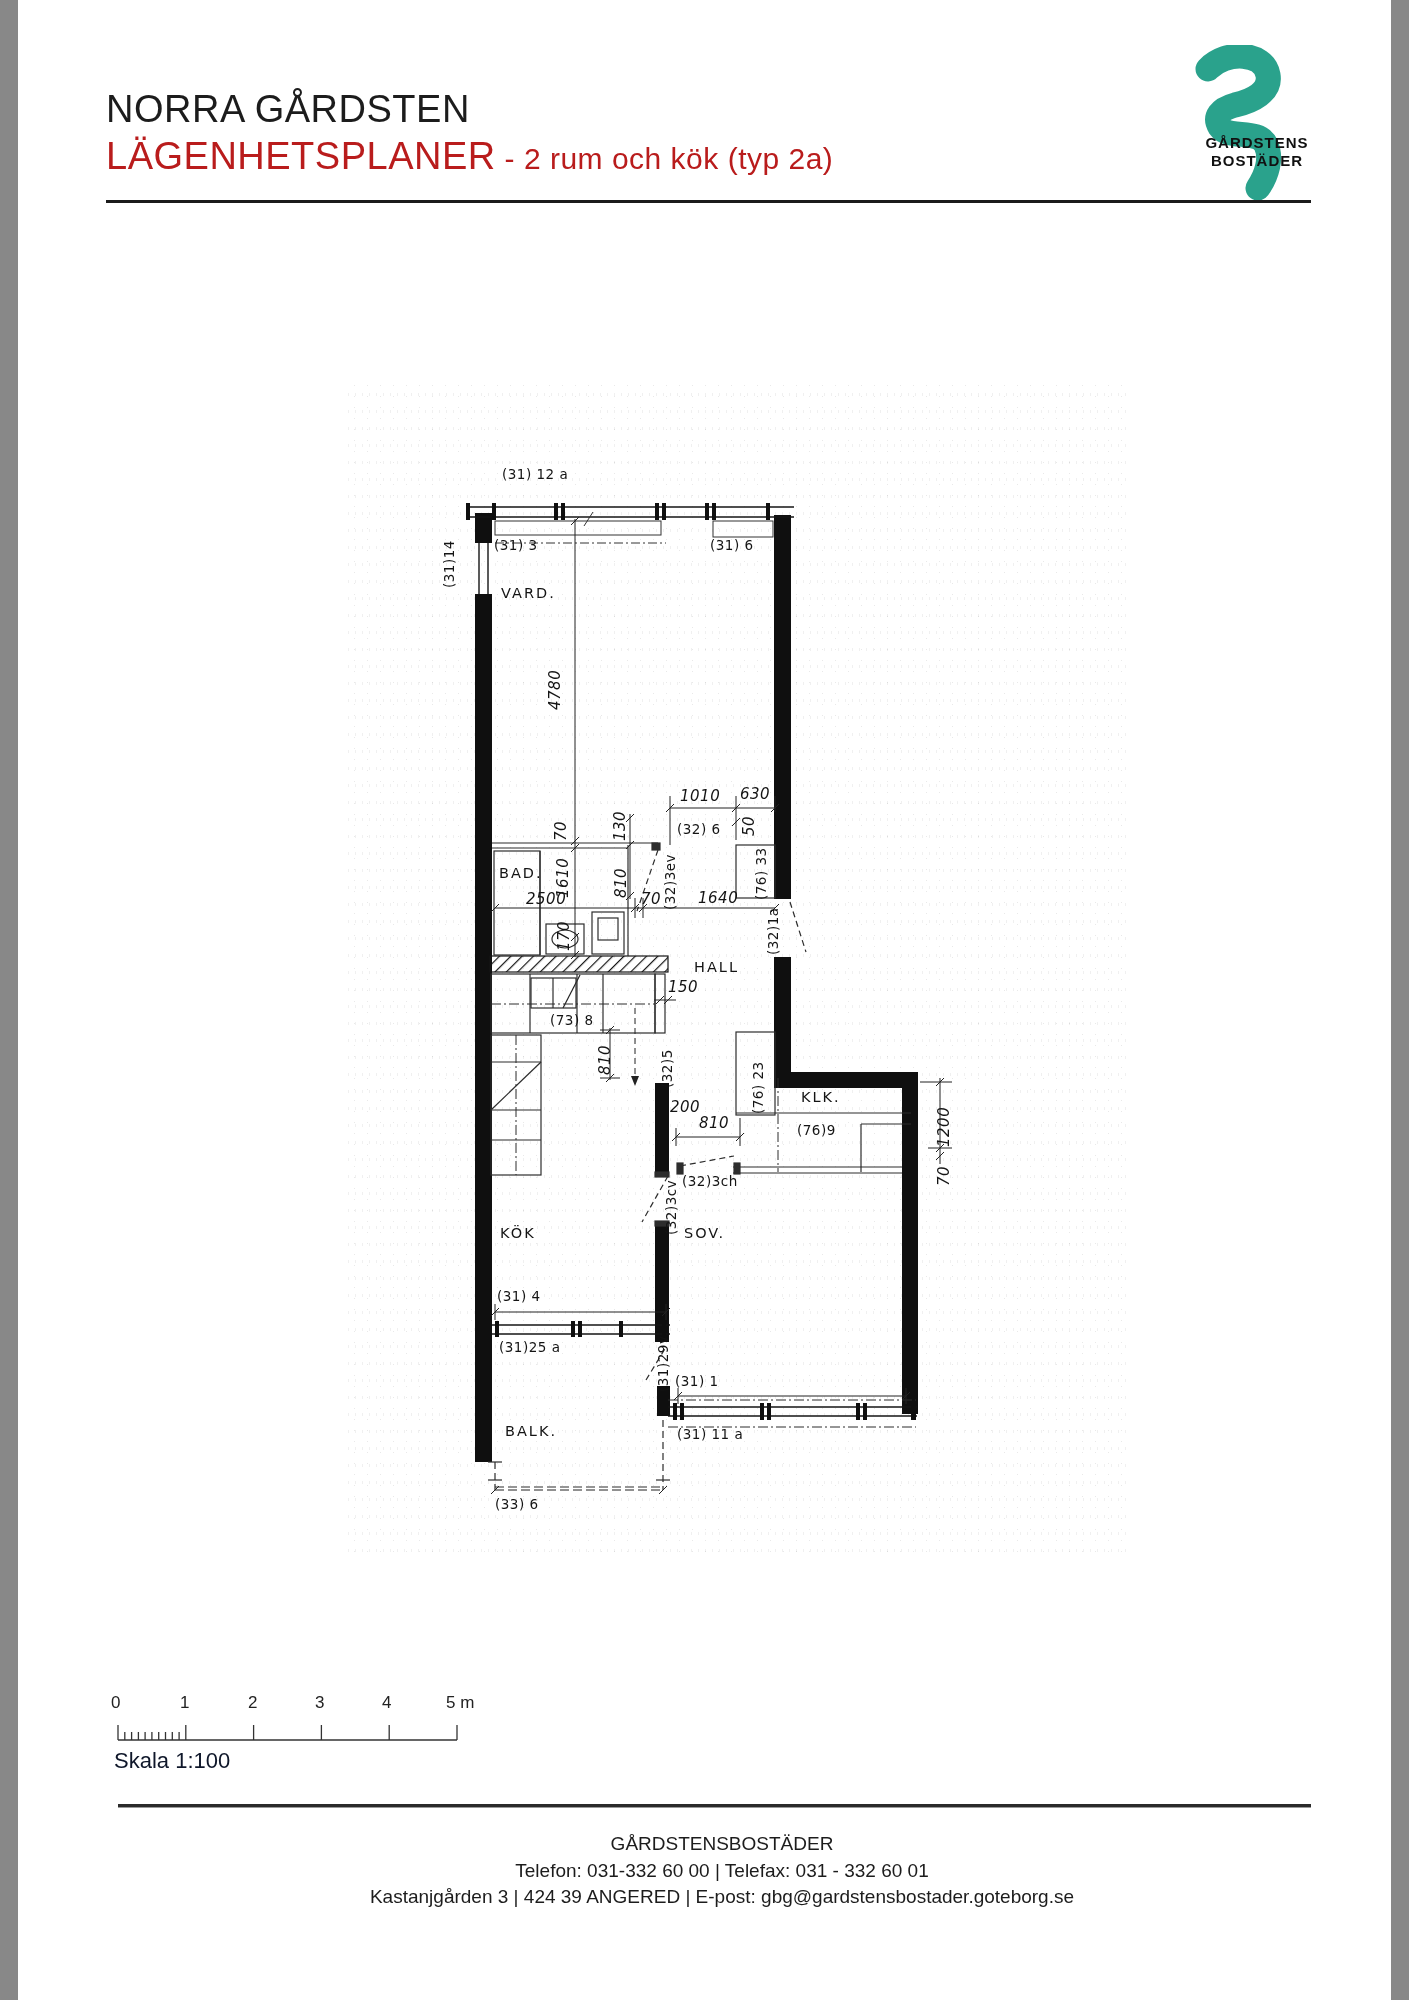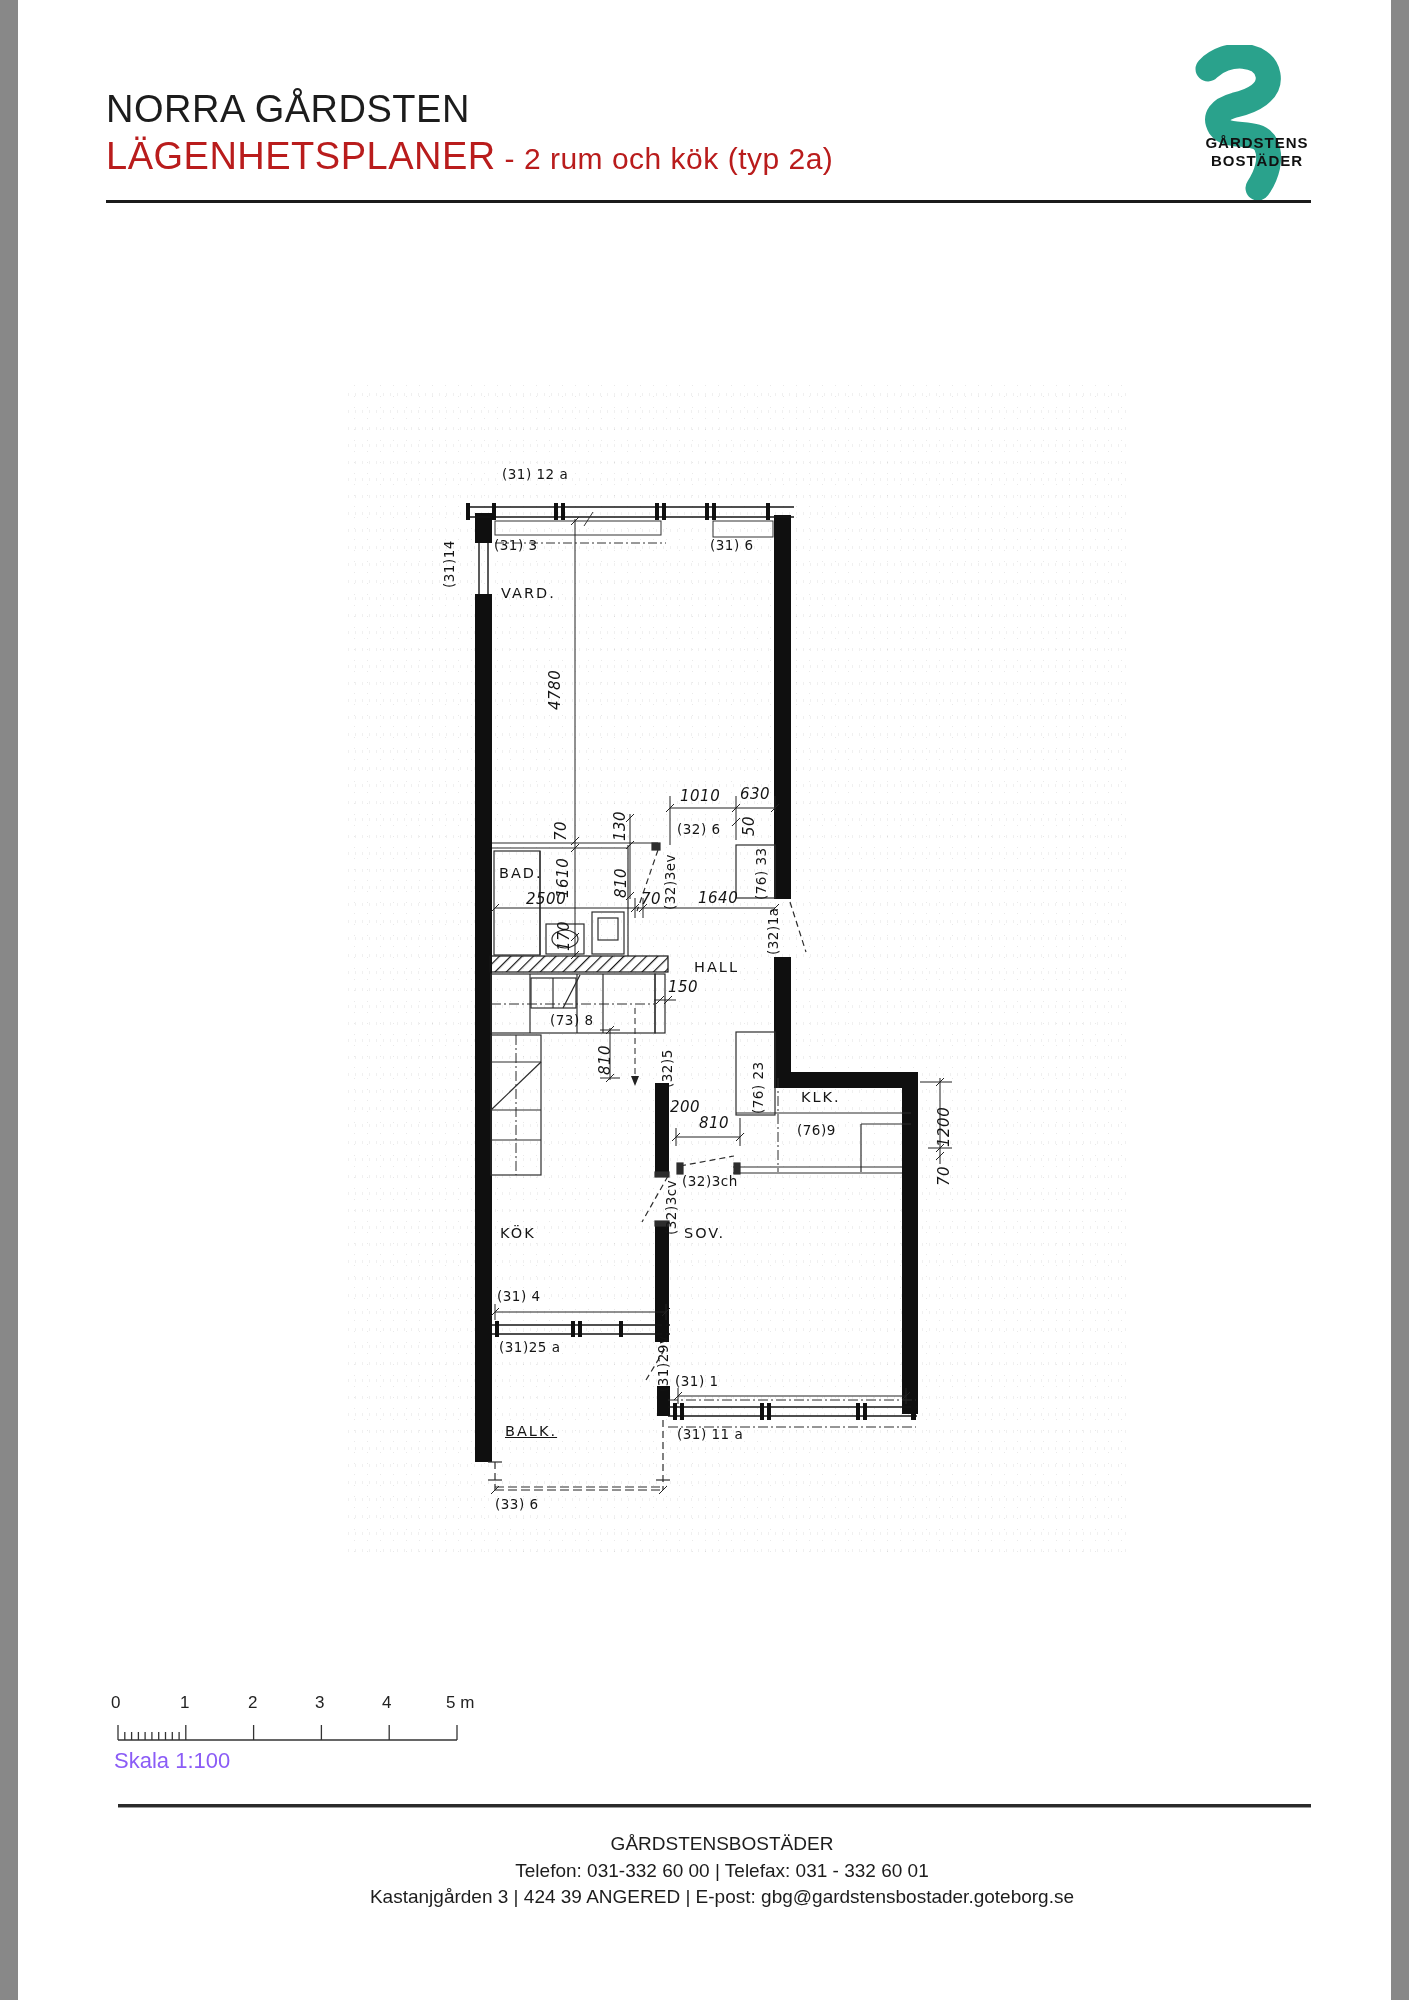--- a/index.html
+++ b/index.html
@@ -27,21 +27,21 @@
 
   .plan-label{
     position:absolute; font-family:"DejaVu Sans", sans-serif; font-size:13.5px;
     color:#141414; white-space:nowrap; letter-spacing:.5px; line-height:15px;
   }
   .room{font-size:14.5px; letter-spacing:2px;}
   .it{font-style:italic; font-size:15px;}
   .rot{transform:rotate(-90deg); transform-origin:0 0;}
 
   .scalebar-num{position:absolute; font-size:17px; color:#222; font-family:"Liberation Sans",sans-serif;}
-  .scalebar-caption{position:absolute; left:96px; top:1748px; font-size:22px; color:#8b5cf6;}
+  .scalebar-caption{position:absolute; left:96px; top:1748px; font-size:22px; color:#0f172a;}
   .ftr-rule{position:absolute; left:100px; top:1804px; width:1193px; height:3px; background:#2b2b2b; border-bottom:1px solid #9a9a9a;}
   .ftr{position:absolute; left:104px; width:1200px; text-align:center; font-size:19px; color:#1c1c1c;}
 </style>
 </head>
 <body>
 
 <div class="sheet">
 
   <div class="hdr-title">
     <div class="hdr-line1">NORRA GÅRDSTEN</div>
@@ -291,21 +291,21 @@
   <span class="plan-label rot it" style="left:919px;top:1147px;">1200</span>
   <span class="plan-label rot it" style="left:919px;top:1186px;">70</span>
 
   <span class="plan-label room" style="left:482px;top:1226px;">KÖK</span>
   <span class="plan-label room" style="left:666px;top:1226px;">SOV.</span>
   <span class="plan-label" style="left:479px;top:1289px;">(31) 4</span>
   <span class="plan-label" style="left:481px;top:1340px;">(31)25 a</span>
   <span class="plan-label rot" style="left:638px;top:1392px;">(31)29v</span>
   <span class="plan-label" style="left:657px;top:1374px;">(31) 1</span>
   <span class="plan-label" style="left:659px;top:1427px;">(31) 11 a</span>
-  <span class="plan-label room" style="left:487px;top:1424px;text-decoration:underline;">BALK.</span>
+  <span class="plan-label room" style="left:487px;top:1424px;">BALK.</span>
   <span class="plan-label" style="left:477px;top:1497px;">(33) 6</span>
 
   <span class="scalebar-num" style="left:93px;top:1693px;">0</span>
   <span class="scalebar-num" style="left:162px;top:1693px;">1</span>
   <span class="scalebar-num" style="left:230px;top:1693px;">2</span>
   <span class="scalebar-num" style="left:297px;top:1693px;">3</span>
   <span class="scalebar-num" style="left:364px;top:1693px;">4</span>
   <span class="scalebar-num" style="left:428px;top:1693px;">5 m</span>
 
   <svg style="position:absolute; left:98px; top:1722px;" width="350" height="22" viewBox="0 0 350 22">

